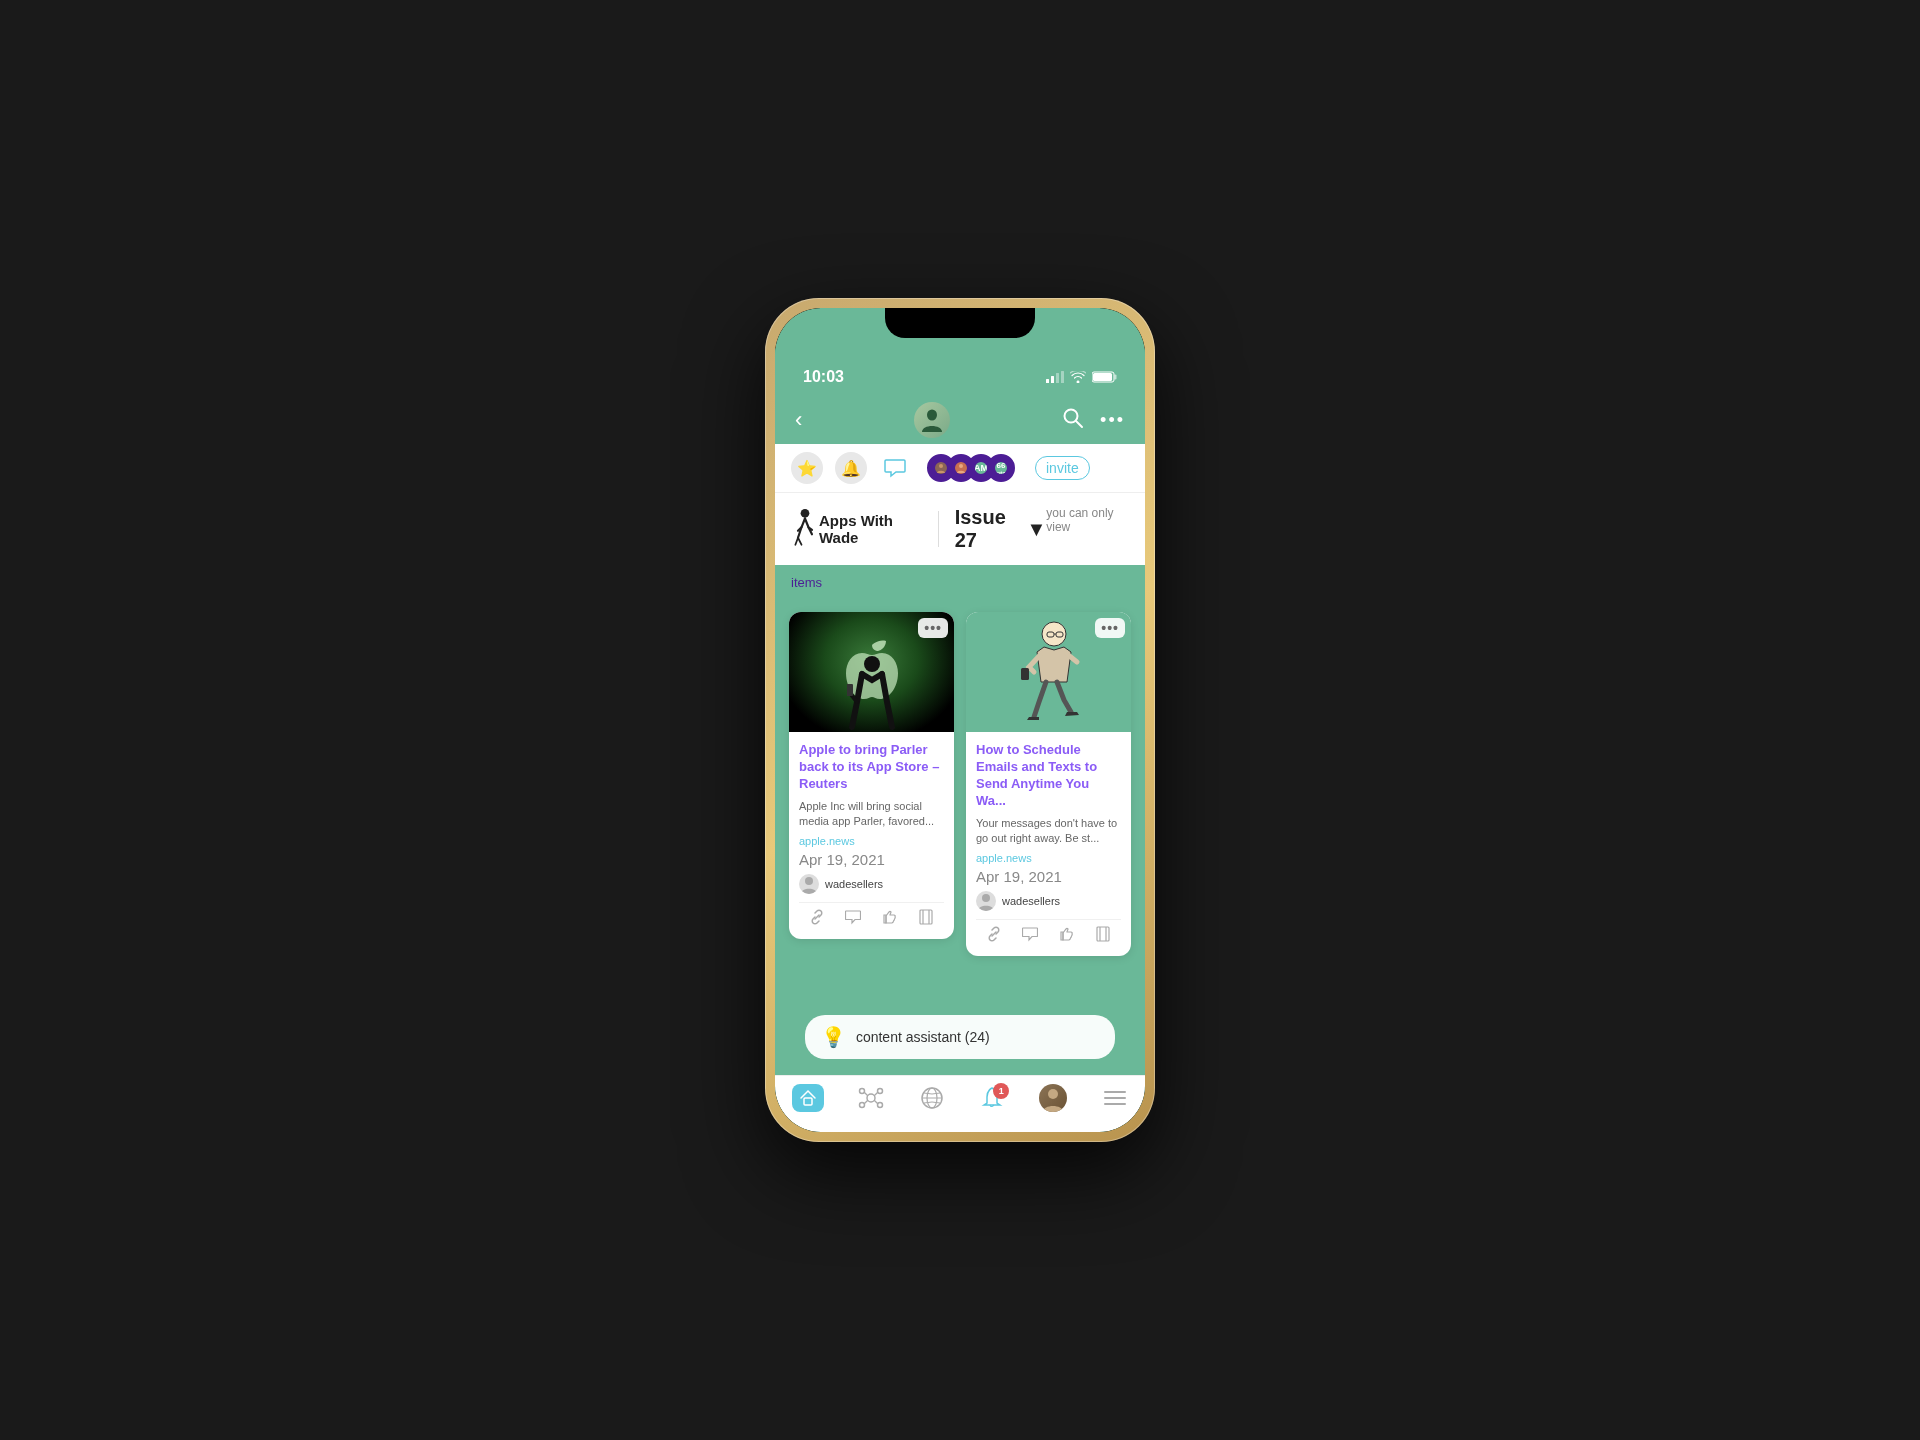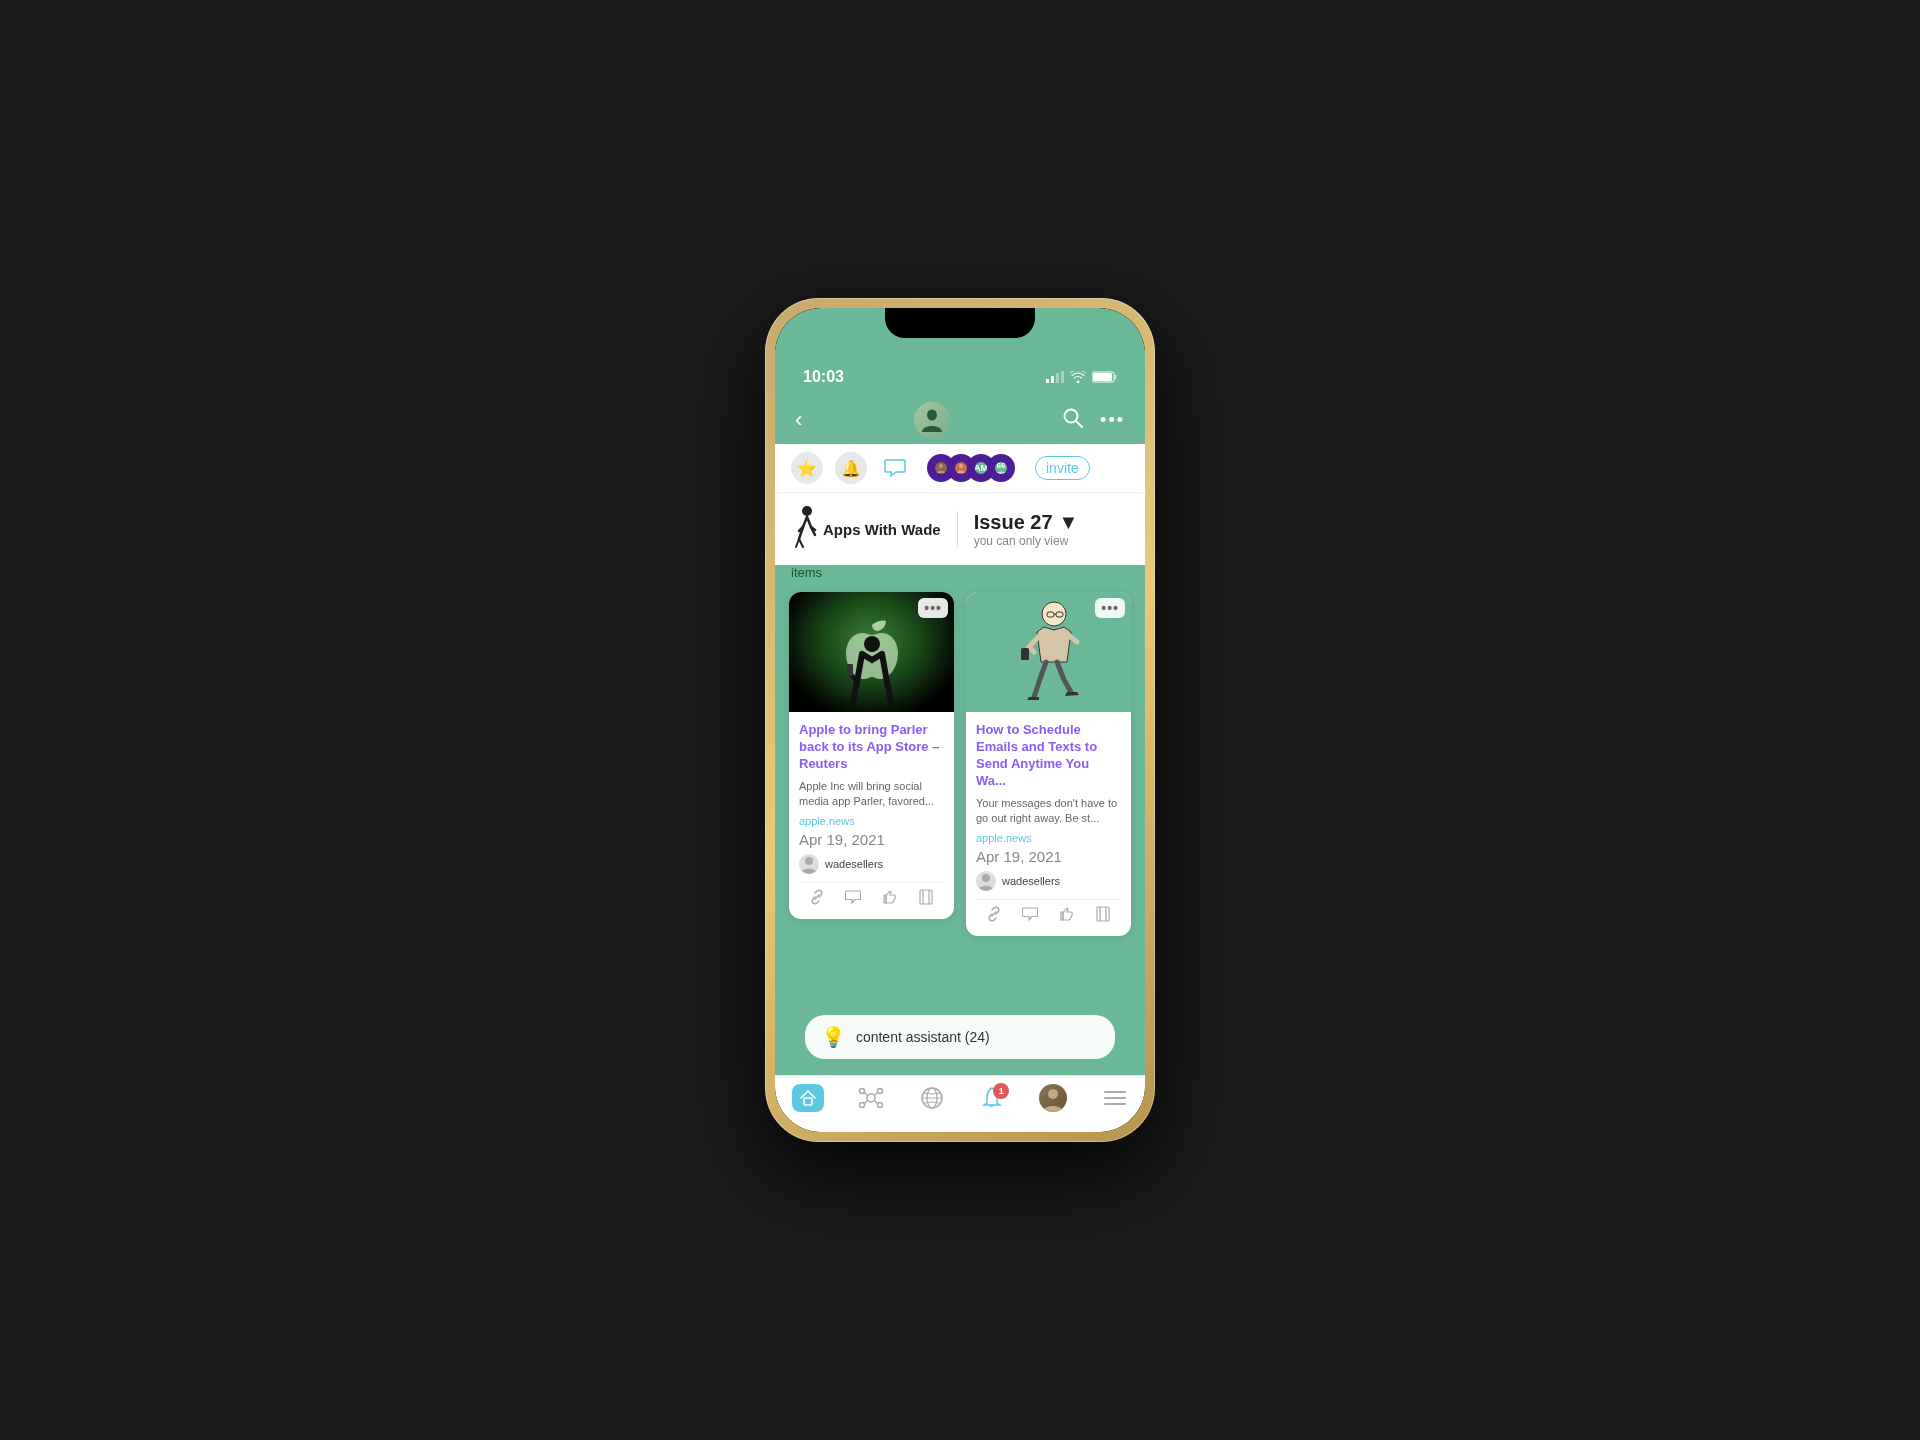--- a/index.html
+++ b/index.html
@@ -201,21 +201,21 @@
       font-weight: 600;
       color: #222;
     }
     .divider-vert {
       width: 1px;
       height: 36px;
       background: #ddd;
     }
     .issue-info {
       display: flex;
-      flex-direction: column;
+      flex-direction: row;
     }
     .issue-title {
       display: flex;
       align-items: center;
       gap: 6px;
     }
     .issue-title span {
       font-size: 20px;
       font-weight: 700;
       color: #222;
@@ -225,22 +225,22 @@
       font-size: 14px;
       cursor: pointer;
     }
     .issue-sub {
       font-size: 12px;
       color: #888;
     }
     
     .items-label {
       background: #6ab898;
-      padding: 0 16px;
-      color: #14532d;
+      padding: 10px 16px;
+      color: #4c1d95;
       font-size: 13px;
       font-weight: 500;
     }
     
     .cards-container {
       background: #6ab898;
       display: flex;
       gap: 12px;
       padding: 12px 14px;
       flex: 1;

